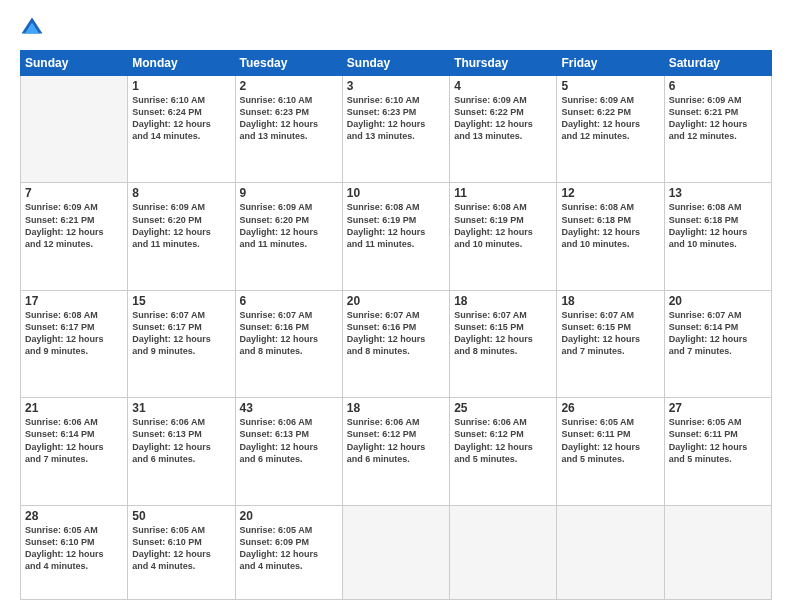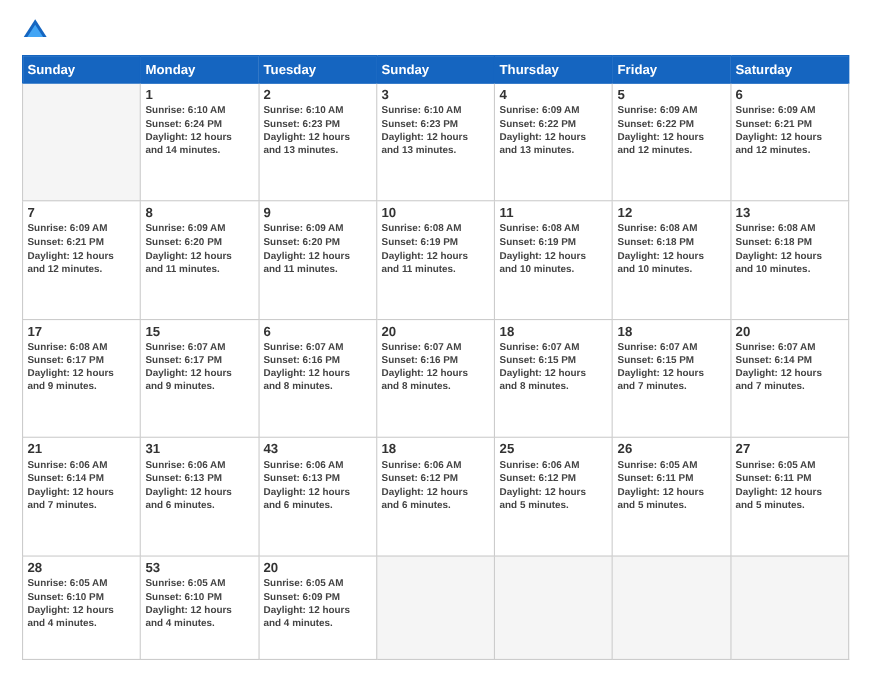--- a/index.html
+++ b/index.html
@@ -332,21 +332,21 @@
         </tr>
         <tr class="last-row">
           <td>
             <span class="day-number">28</span>
             <div class="day-info" style="white-space: pre-line;">Sunrise: 6:05 AM
 Sunset: 6:10 PM
 Daylight: 12 hours
 and 4 minutes.</div>
           </td>
           <td>
-            <span class="day-number">53</span>
+            <span class="day-number">50</span>
             <div class="day-info" style="white-space: pre-line;">Sunrise: 6:05 AM
 Sunset: 6:10 PM
 Daylight: 12 hours
 and 4 minutes.</div>
           </td>
           <td>
             <span class="day-number">20</span>
             <div class="day-info" style="white-space: pre-line;">Sunrise: 6:05 AM
 Sunset: 6:09 PM
 Daylight: 12 hours

